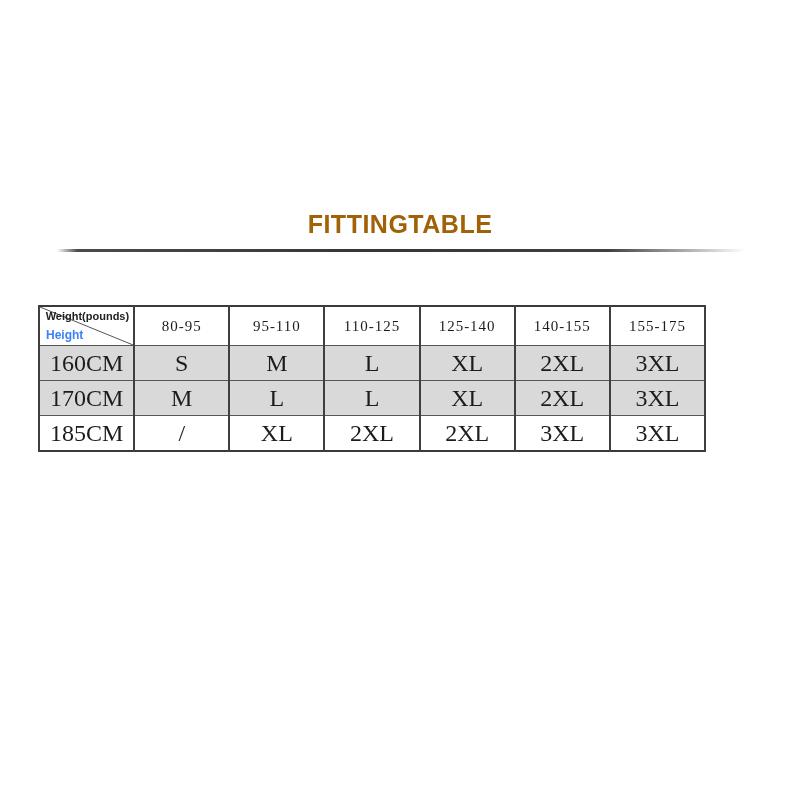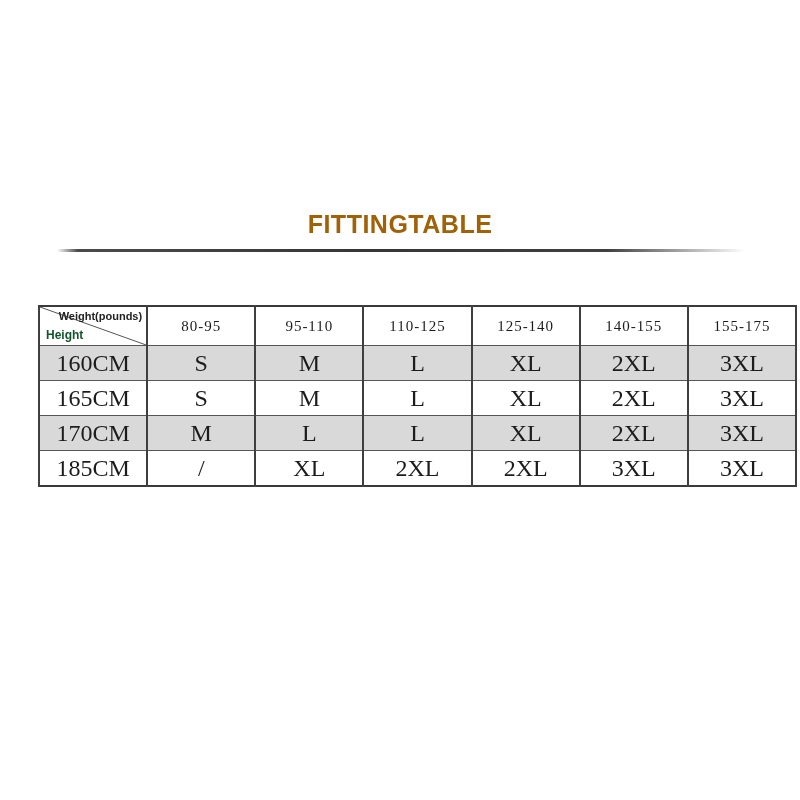--- a/index.html
+++ b/index.html
@@ -37,21 +37,21 @@
       rgba(43,43,43,0) 0%,
       rgba(43,43,43,0.85) 3%,
       rgba(43,43,43,0.95) 45%,
       rgba(43,43,43,0.9) 80%,
       rgba(43,43,43,0) 100%);
   }
   table.size-table {
     position: absolute;
     left: 38px;
     top: 305px;
-    width: 759px;
+    width: 668px;
     border-collapse: collapse;
     table-layout: fixed;
     border: 2px solid #3a3a3a;
   }
   table.size-table th,
   table.size-table td {
     border-top: 1px solid #565656;
     border-bottom: 1px solid #565656;
     border-left: 2px solid #3f3f3f;
     border-right: 2px solid #3f3f3f;
@@ -97,21 +97,21 @@
     color: #222222;
     font-family: "Liberation Sans", sans-serif;
     letter-spacing: 0;
   }
   .corner-bottom-label {
     position: absolute;
     bottom: 3px;
     left: 6px;
     font-size: 12px;
     font-weight: 600;
-    color: #14532d;
+    color: #3b82f6;
     font-family: "Liberation Sans", sans-serif;
   }
 </style>
 </head>
 <body>
 
 <div class="canvas">
 
   <div class="fit-title">FITTINGTABLE</div>
 
@@ -140,29 +140,20 @@
 
     <tr class="shaded">
           <td>160CM</td>
           <td>S</td>
           <td>M</td>
           <td>L</td>
           <td>XL</td>
           <td>2XL</td>
           <td>3XL</td>
         </tr>
-        <tr>
-          <td>165CM</td>
-          <td>S</td>
-          <td>M</td>
-          <td>L</td>
-          <td>XL</td>
-          <td>2XL</td>
-          <td>3XL</td>
-        </tr>
         <tr class="shaded">
           <td>170CM</td>
           <td>M</td>
           <td>L</td>
           <td>L</td>
           <td>XL</td>
           <td>2XL</td>
           <td>3XL</td>
         </tr>
         <tr>

